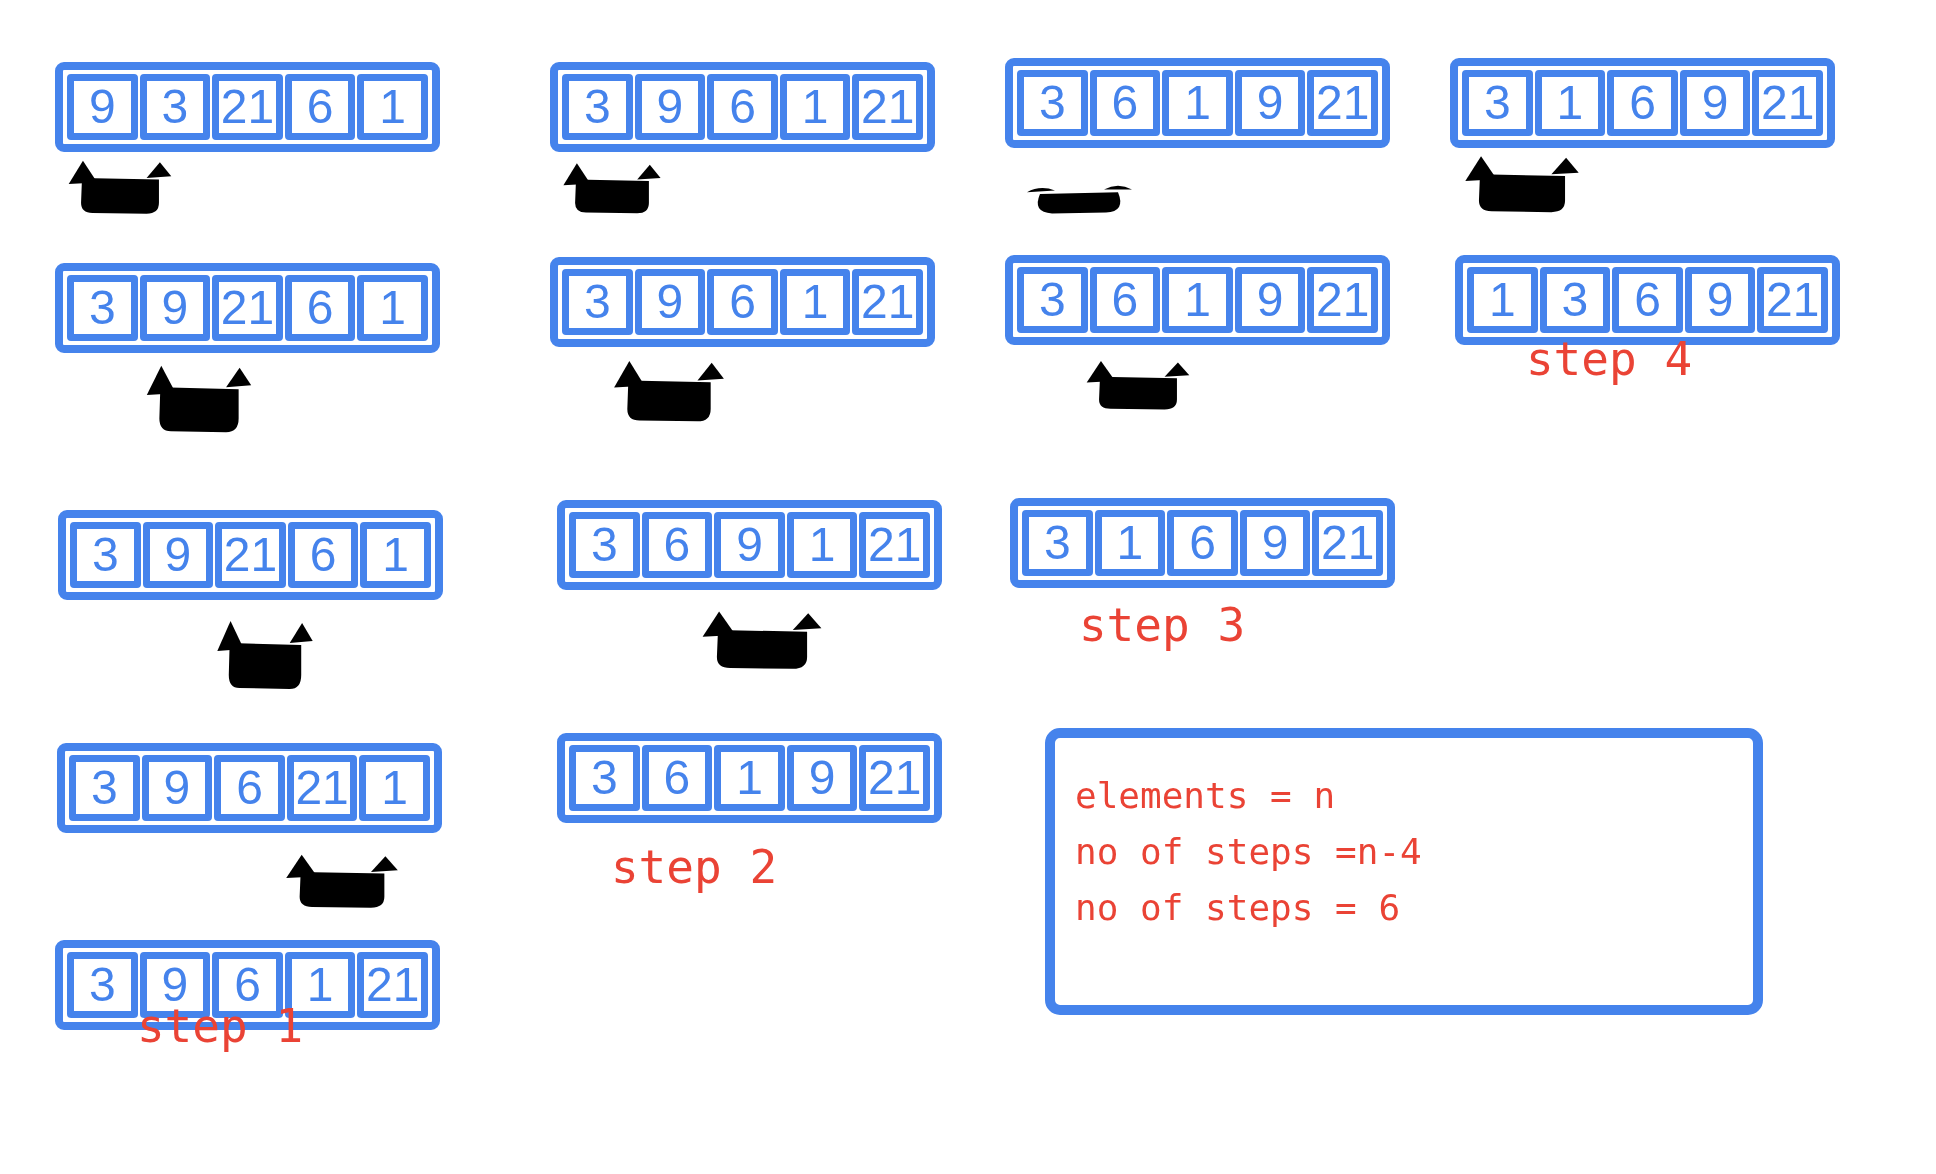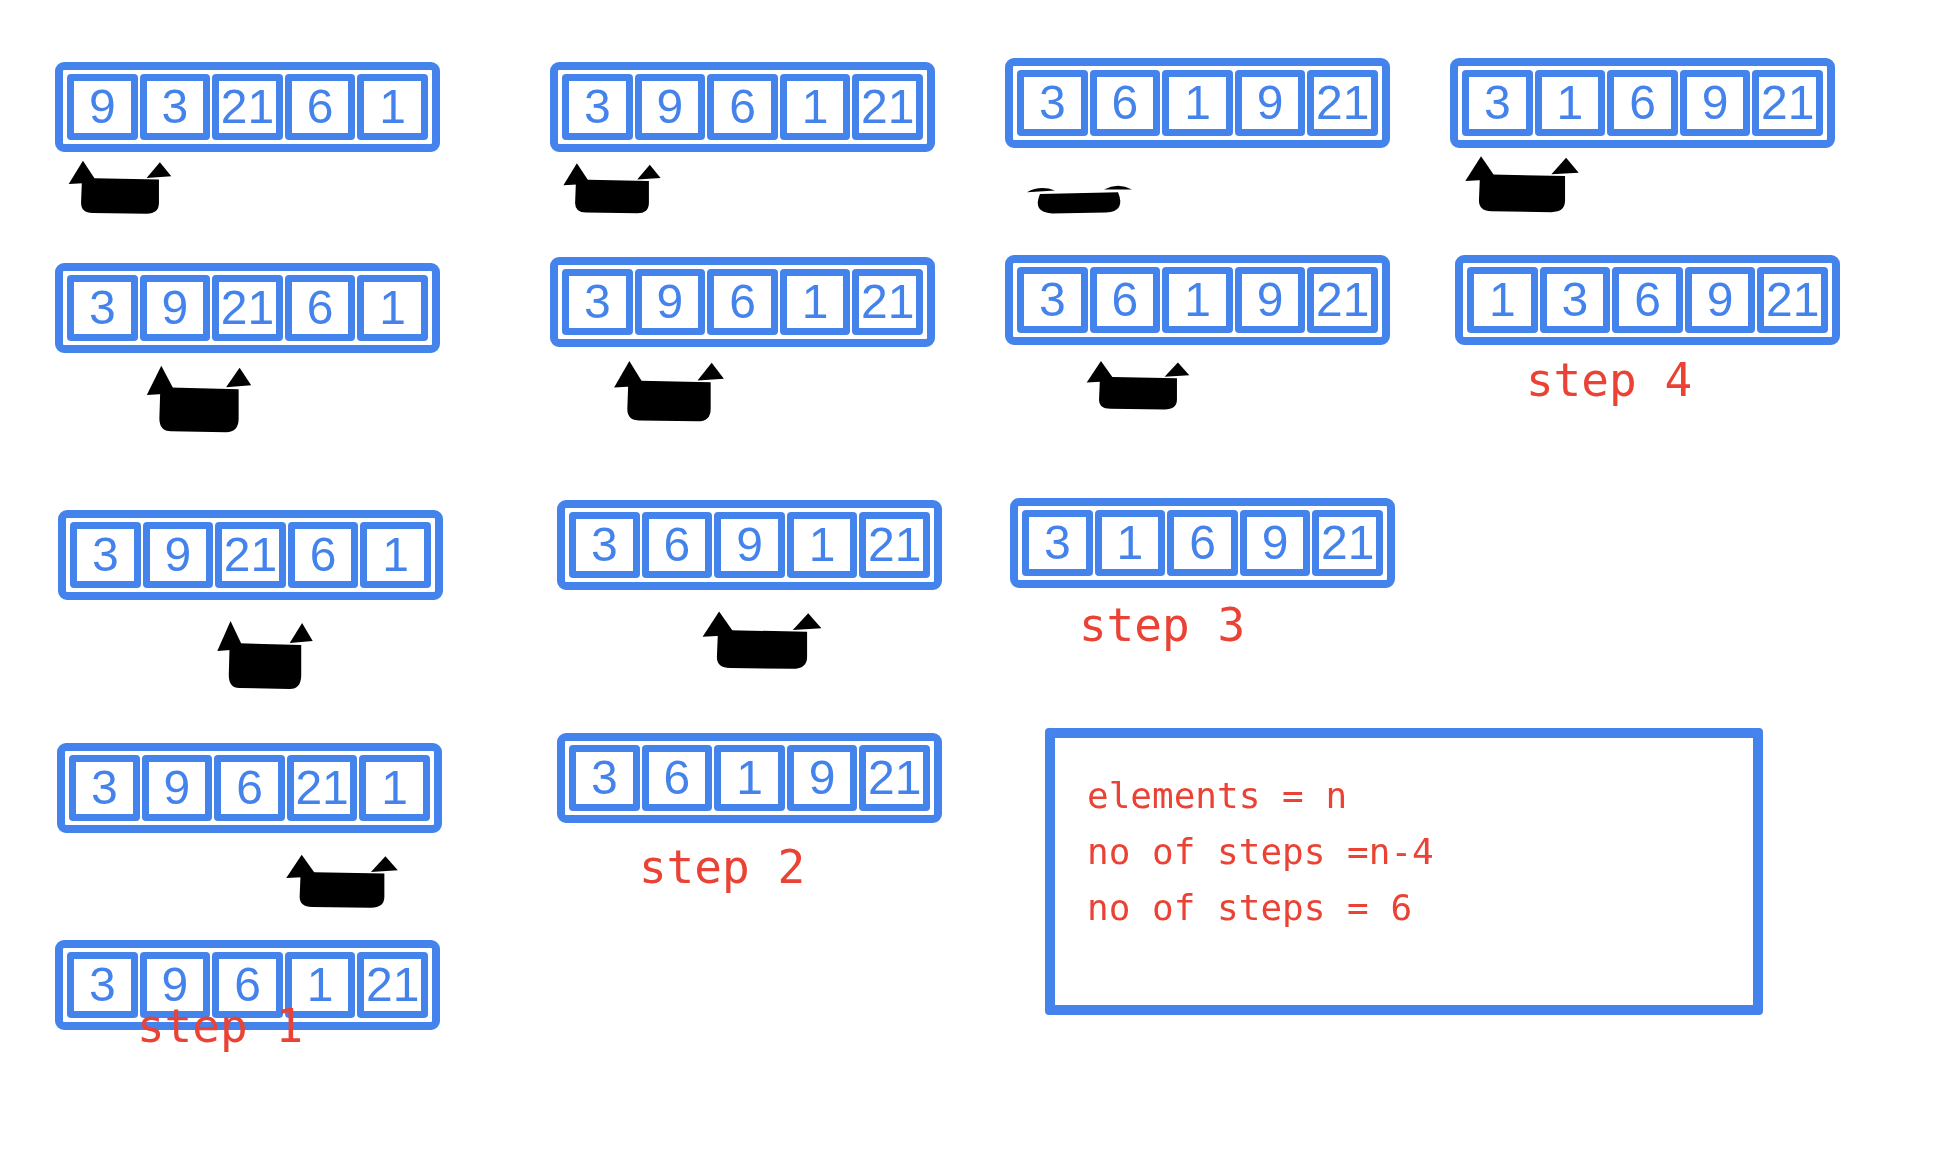--- a/index.html
+++ b/index.html
@@ -39,23 +39,23 @@
     font:400 46px/1.1 "DejaVu Sans Mono", monospace;
     color:var(--red);
     white-space:nowrap;
   }
   .info-box{
     position:absolute;
     left:1045px;top:728px;
     width:718px;height:287px;
     box-sizing:border-box;
     border:10px solid var(--blue);
-    border-radius:4px;
+    border-radius:15px;
     background:#fff;
-    padding:30px 0 0 32px;
+    padding:30px 0 0 20px;
   }
   .info-line{
     font:400 36px/56px "DejaVu Sans Mono", monospace;
     color:var(--red);
     white-space:pre;
   }
 </style>
 </head>
 <body>
 
@@ -252,21 +252,21 @@
       <div class="cell">
         <span>1</span>
       </div>
       <div class="cell">
         <span>9</span>
       </div>
       <div class="cell">
         <span>21</span>
       </div>
     </div>
-  <div class="step-label" style="left:612px;top:842px">step 2</div>
+  <div class="step-label" style="left:584px;top:842px">step 2</div>
 
   <div class="arr" style="left:1005px;top:58px">
       <div class="cell">
         <span>3</span>
       </div>
       <div class="cell">
         <span>6</span>
       </div>
       <div class="cell">
         <span>1</span>
@@ -353,21 +353,21 @@
       <div class="cell">
         <span>6</span>
       </div>
       <div class="cell">
         <span>9</span>
       </div>
       <div class="cell">
         <span>21</span>
       </div>
     </div>
-  <div class="step-label" style="left:1499px;top:355px">step 4</div>
+  <div class="step-label" style="left:1499px;top:334px">step 4</div>
 
   <div class="info-box">
     <div class="info-line">elements = n</div>
     <div class="info-line">no of steps =n-4</div>
     <div class="info-line">no of steps = 6</div>
   </div>
 
 </div>
 
 </body></html>

